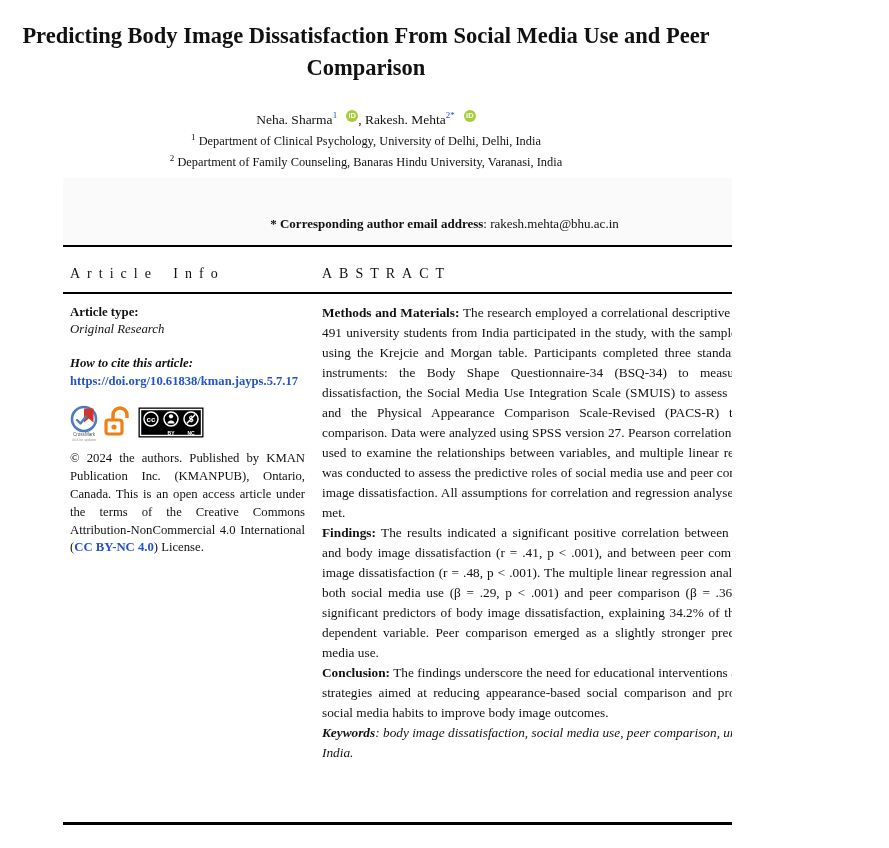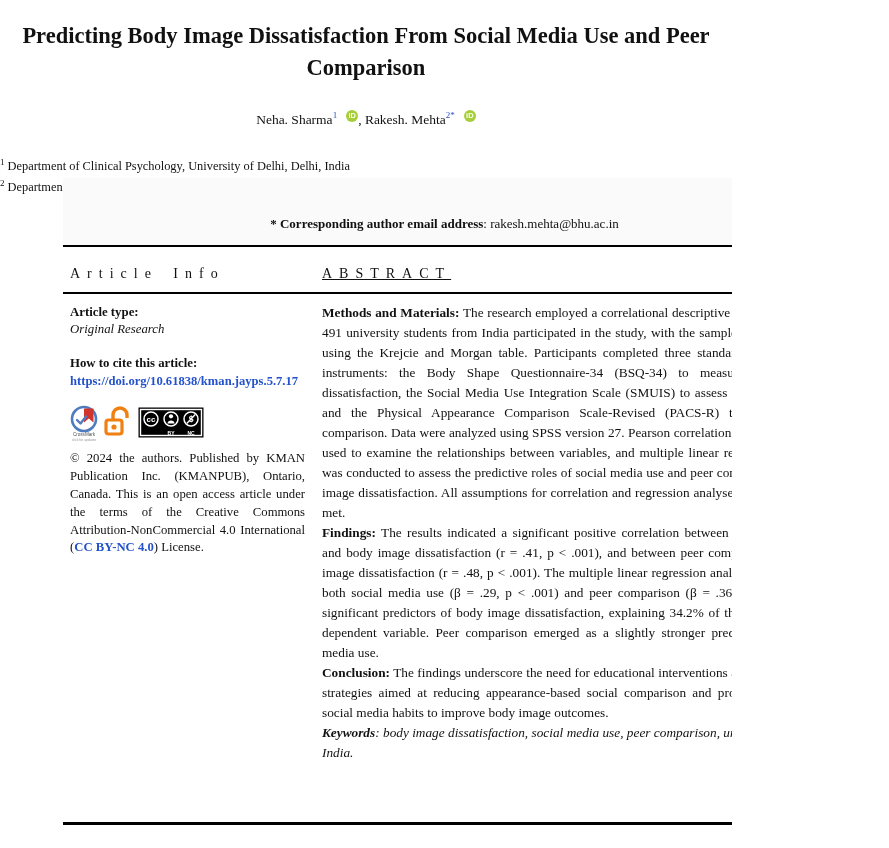--- a/index.html
+++ b/index.html
@@ -43,22 +43,22 @@
     font-weight: bold;
     line-height: 12px;
     text-align: center;
     vertical-align: super;
     margin-left: 9px;
     cursor: pointer;
     font-family: "Liberation Sans", sans-serif;
   }
   .affiliations {
     position: absolute;
-    top: 154px; left: 0; right: 0;
-    text-align: left;
+    top: 129px; left: 0; right: 0;
+    text-align: center;
     font-size: 12.4px;
     line-height: 16.5px;
   }
   .affiliations sup { font-size: 9px; }
   .band {
     position: absolute;
     top: 178px; left: 63px;
     width: 763px; height: 68px;
     background: #fafafa;
   }
@@ -85,21 +85,20 @@
   }
   .sh-left {
     width: 242px;
     padding-left: 7px;
     letter-spacing: 7px;
     word-spacing: 5px;
   }
   .sh-right {
     margin-left: 17px;
     letter-spacing: 7px;
-    text-decoration: underline;
   }
   
   .columns {
     position: absolute;
     top: 297px; left: 63px;
     width: 763px;
     display: flex;
   }
   .col-left {
     width: 242px;
@@ -111,21 +110,21 @@
   .col-right {
     flex: 1;
     margin-left: 17px;
     padding-top: 6px;
     font-size: 13.3px;
     line-height: 20px;
     text-align: justify;
   }
   .col-left .label-bold { font-weight: bold; }
   .article-type-value { font-style: italic; }
-  .cite-heading { margin-top: 16px; font-weight: bold; }
+  .cite-heading { margin-top: 16px; font-weight: bold; font-style: italic; }
   .citation {
     text-align: justify;
     font-size: 13px;
     line-height: 19.6px;
     margin-top: 1px;
   }
   .citation .journal-italic { font-style: italic; }
   .doi-link, .cc-link {
     color: #2352cc;
     text-decoration: none;

